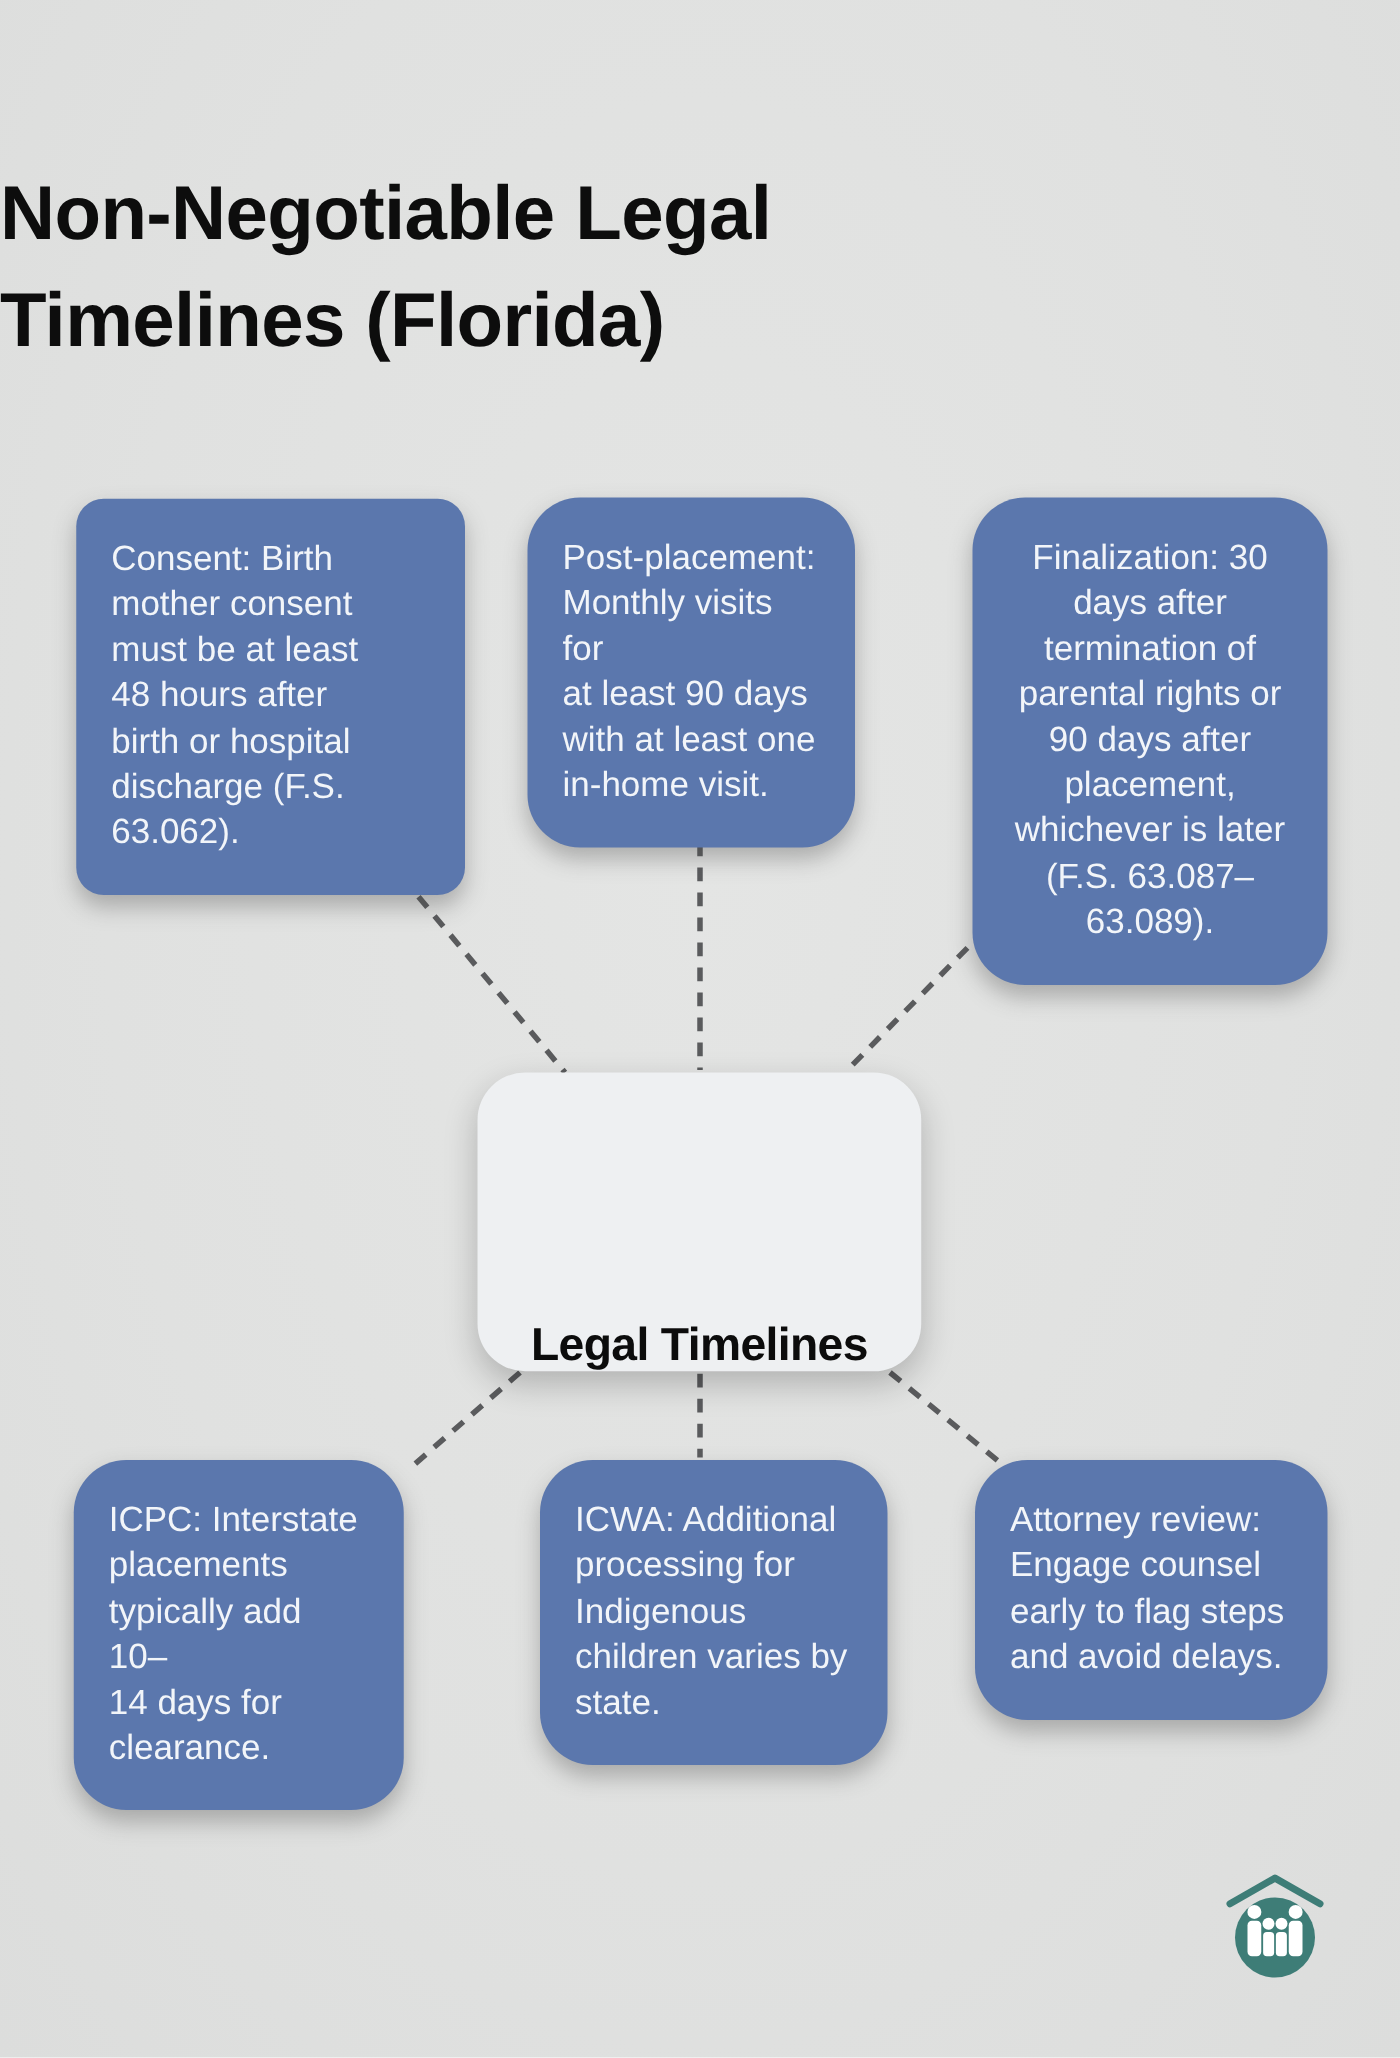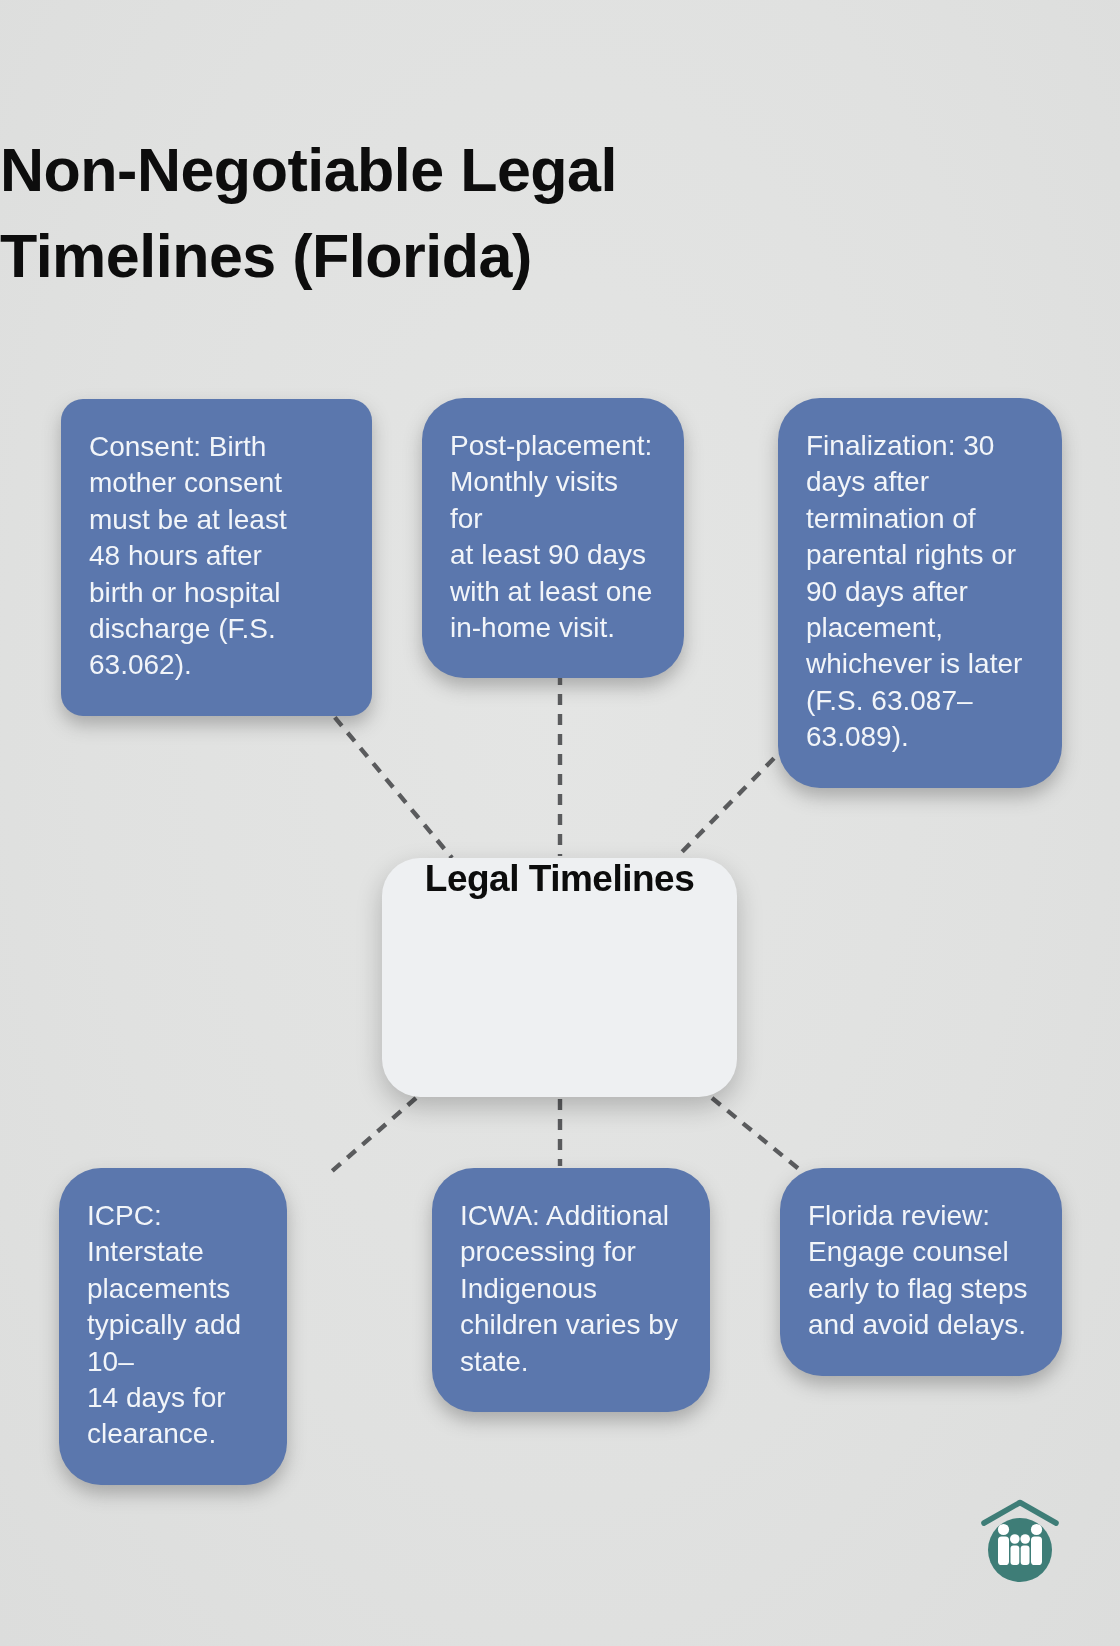--- a/index.html
+++ b/index.html
@@ -12,28 +12,28 @@
               letter-spacing:-0.5px;line-height:86px;color:#0d0d0d;
               white-space:pre-line;}
   .connectors{position:absolute;top:0;left:0;pointer-events:none;}
   .connectors line{stroke:#5a5b5d;stroke-width:4.4;stroke-dasharray:11 9;}
   .card{position:absolute;background:#5b77ad;border-radius:42px;
         color:#f2f5f9;font-size:28px;line-height:36.4px;
         padding:30px 28px 32px 28px;white-space:pre-line;
         box-shadow:0 9px 18px rgba(70,70,70,0.35);box-sizing:border-box;}
   .card-consent      {left:61px; top:399px; width:311px;border-radius:22px;}
   .card-postplacement{left:422px;top:398px; width:262px;}
-  .card-finalization {left:778px;top:398px; width:284px;}
-  .card-icpc         {left:59px; top:1168px;width:228px;}
+  .card-finalization {left:778px;top:398px; width:284px;text-align:center;}
+  .card-icpc         {left:59px; top:1168px;width:264px;}
   .card-icwa         {left:420px;top:1168px;width:278px;margin-left:12px;}
   .card-attorney     {left:780px;top:1168px;width:282px;}
   .center-node{position:absolute;left:382px;top:858px;width:355px;height:239px;
                background:#eef0f2;border-radius:38px;
                box-shadow:0 10px 26px rgba(0,0,0,0.22);
-               display:flex;align-items:flex-start;justify-content:center;}
+               display:flex;align-items:flex-end;justify-content:center;}
   .center-node .label{font-size:37px;font-weight:700;color:#0c0c0c;letter-spacing:-0.5px;}
   .logo{position:absolute;left:978px;top:1496px;width:84px;height:90px;}
 </style>
 </head>
 <body>
 
 <div class="canvas">
 
   <h1 class="page-title">Non-Negotiable Legal
 Timelines (Florida)</h1>
@@ -71,21 +71,21 @@
   <div class="card card-icpc">ICPC: Interstate
 placements
 typically add 10–
 14 days for
 clearance.</div>
   <div class="card card-icwa">ICWA: Additional
 processing for
 Indigenous
 children varies by
 state.</div>
-  <div class="card card-attorney">Florida review:
+  <div class="card card-attorney">Attorney review:
 Engage counsel
 early to flag steps
 and avoid delays.</div>
 
   <div class="center-node">
     <span class="label">Legal Timelines</span>
   </div>
 
   <svg class="logo" viewBox="0 0 84 90" aria-hidden="true">
     <path d="M 6 27 L 42 6.5 L 78 27" fill="none" stroke="#3e7d77" stroke-width="5.6" stroke-linecap="round" stroke-linejoin="round"></path>

